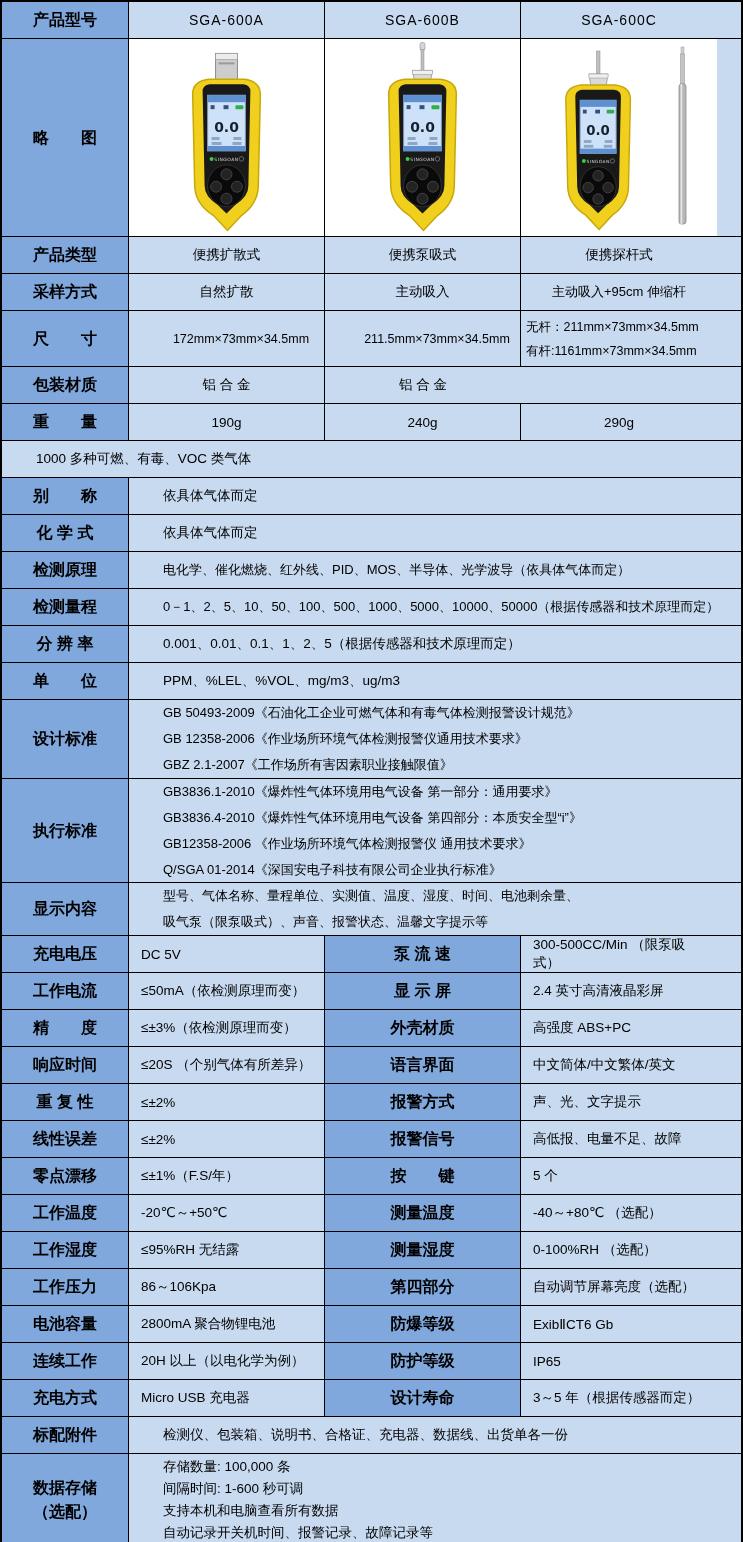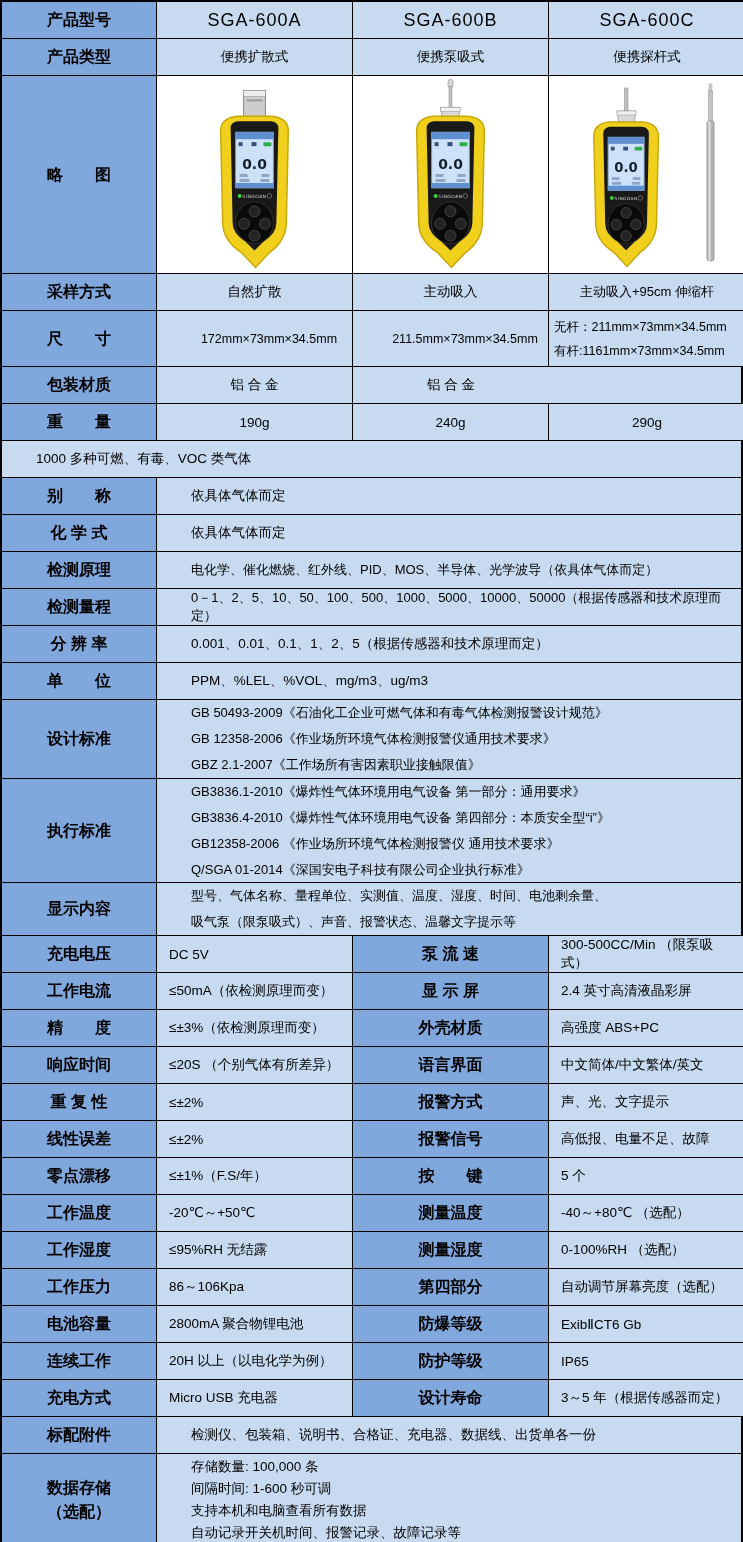--- a/index.html
+++ b/index.html
@@ -14,21 +14,21 @@
     background: #c8daf0;
   }
   .row { display: flex; border-bottom: 1px solid #000; }
   .row:last-child { border-bottom: none; }
   .cell {
     border-right: 1px solid #000;
     display: flex; align-items: center; justify-content: center;
     overflow: hidden;
   }
   .cell:last-child { border-right: none; }
-  .w-label { width: 155px; flex: none; }
+  .w-label { width: 127px; flex: none; }
   .w-col   { width: 196px; flex: none; }
   .w-rest  { flex: 1; margin-left: 22px; }
   .h37  { height: 37px; }
   .h53  { height: 53px; }
   .h56  { height: 56px; }
   .h79  { height: 79px; }
   .h92  { height: 92px; }
   .h104 { height: 104px; }
   .h198 { height: 198px; }
   .lbl {
@@ -50,21 +50,21 @@
     flex-direction: column;
     align-items: flex-start;
     justify-content: center;
     padding: 0 12px;
   }
   .col .ln { line-height: 26px; white-space: nowrap; }
   .tight .ln { line-height: 22px; }
   .dims { font-size: 12.5px; padding-left: 29px; }
   .dims-c { padding: 0 5px; }
   .dims-c .ln { line-height: 24px; }
-  .model { font-size: 18px; letter-spacing: 1px; }
+  .model { font-size: 14px; letter-spacing: 1px; }
   .photo-cell { background: #ffffff; padding: 0; }
   .photo-cell svg { display: block; }
   .hidden-defs { position: absolute; width: 0; height: 0; overflow: hidden; }
   .small-note { font-size: 13px; }
 </style>
 </head>
 <body>
 
 <svg class="hidden-defs" aria-hidden="true">
   <defs>
@@ -94,27 +94,20 @@
   </defs>
 </svg>
 
 <div class="spec-table">
 
   <div class="row h37">
     <div class="cell w-label lbl">产品型号</div>
     <div class="cell w-col val model">SGA-600A</div>
     <div class="cell w-col val model">SGA-600B</div>
     <div class="cell w-col val model">SGA-600C</div>
-  </div>
-
-  <div class="row h37">
-    <div class="cell w-label lbl">产品类型</div>
-    <div class="cell w-col val">便携扩散式</div>
-    <div class="cell w-col val">便携泵吸式</div>
-    <div class="cell w-col val">便携探杆式</div>
   </div>
 
   <div class="row h198">
     <div class="cell w-label lbl">略　　图</div>
     <div class="cell w-col photo-cell">
       <svg width="196" height="198" viewBox="0 0 196 198">
         <rect x="87" y="14" width="22" height="27" fill="#cdcdcd" stroke="#8a8a8a"></rect>
         <rect x="87" y="14" width="22" height="6" fill="#ececec" stroke="#8a8a8a" stroke-width="0.5"></rect>
         <rect x="90" y="23" width="16" height="2" fill="#9a9a9a"></rect>
         <use href="#dev-body"></use>
@@ -135,20 +128,27 @@
         <path d="M68 35 L87 35 L85 48 L70 48 Z" fill="#d9d9d9" stroke="#949494" stroke-width="0.8"></path>
         <rect x="68" y="35" width="19" height="4" fill="#f0f0f0" stroke="#949494" stroke-width="0.5"></rect>
         <use href="#dev-body" transform="translate(-16,8) scale(0.95)"></use>
         <rect x="160" y="8" width="3" height="7" fill="#cfcfcf" stroke="#909090" stroke-width="0.4"></rect>
         <rect x="159.5" y="15" width="4" height="30" fill="#c4c4c4" stroke="#909090" stroke-width="0.5"></rect>
         <rect x="158" y="45" width="7" height="140" rx="2.5" fill="#b6b6b6" stroke="#8a8a8a" stroke-width="0.8"></rect>
         <rect x="159.5" y="45" width="1.8" height="140" fill="#e4e4e4"></rect>
       </svg>
     </div>
   </div>
+
+  <div class="row h37">
+    <div class="cell w-label lbl">产品类型</div>
+    <div class="cell w-col val">便携扩散式</div>
+    <div class="cell w-col val">便携泵吸式</div>
+    <div class="cell w-col val">便携探杆式</div>
+  </div>
   <div class="row h37">
     <div class="cell w-label lbl">采样方式</div>
     <div class="cell w-col val">自然扩散</div>
     <div class="cell w-col val">主动吸入</div>
     <div class="cell w-col val small-note">主动吸入+95cm 伸缩杆</div>
   </div>
   <div class="row h56">
     <div class="cell w-label lbl">尺　　寸</div>
     <div class="cell w-col val dims">172mm×73mm×34.5mm</div>
     <div class="cell w-col val dims">211.5mm×73mm×34.5mm</div>

